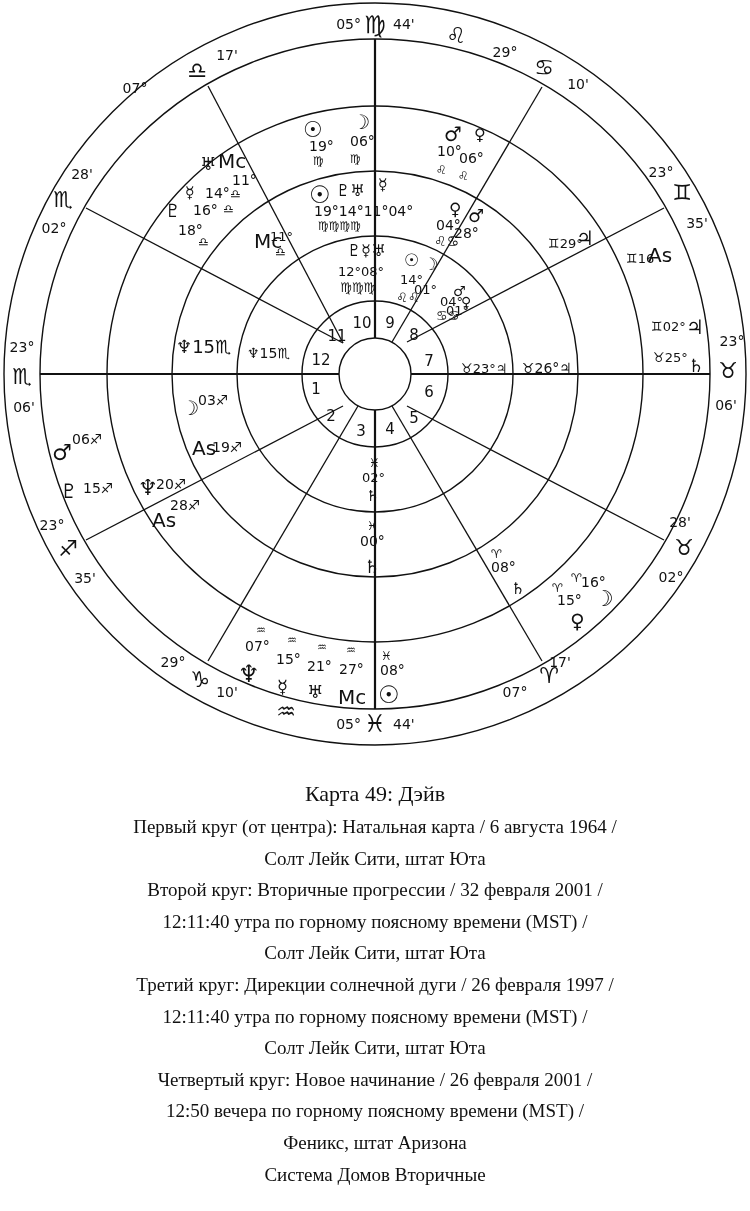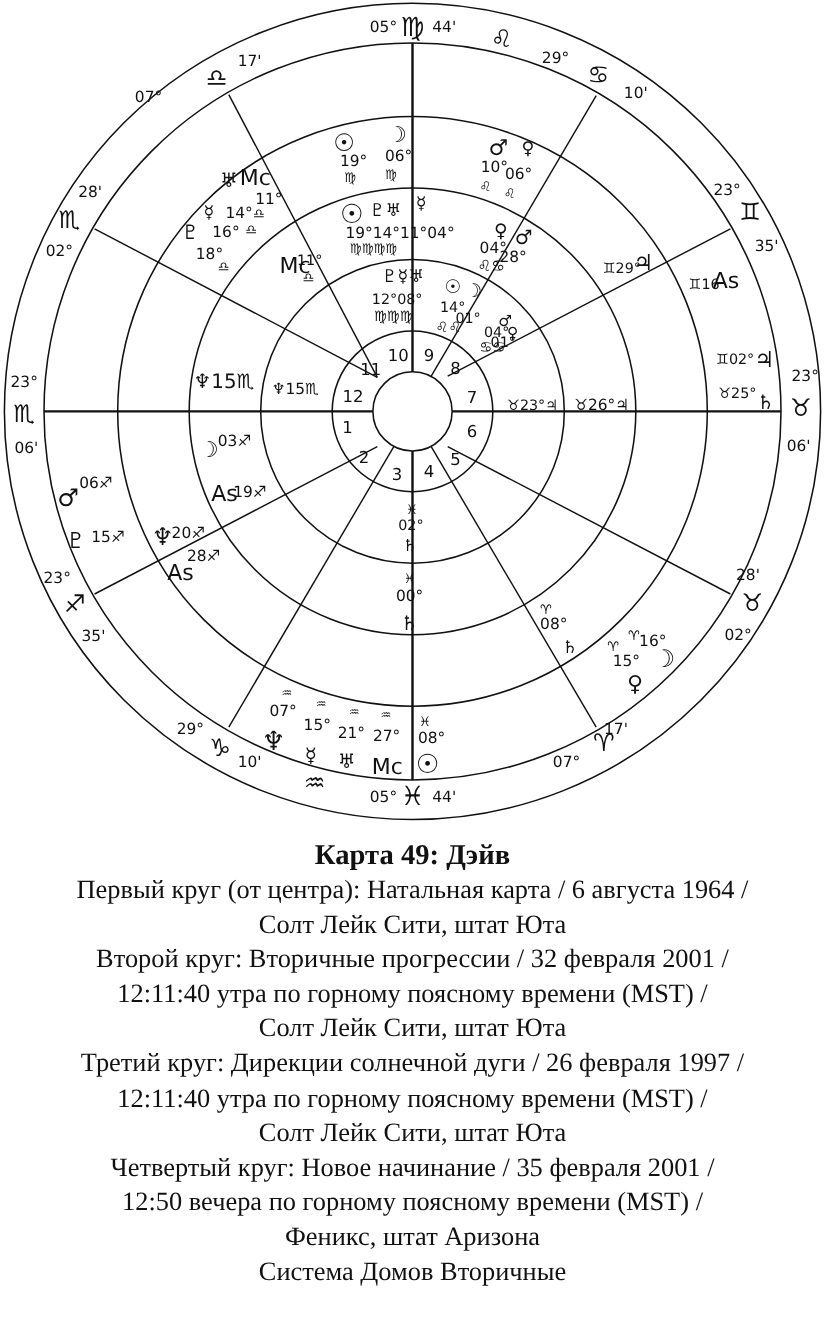--- a/index.html
+++ b/index.html
@@ -1,21 +1,21 @@
 <!DOCTYPE html>
 <html><head>
 <meta charset="utf-8">
 <style>
   html,body{margin:0;padding:0;background:#fff;}
   body{width:750px;height:1211px;position:relative;overflow:hidden;font-family:"Liberation Sans",sans-serif;color:#111;}
   #wheel{position:absolute;left:0;top:0;width:750px;height:750px;}
   #wheel text{font-family:"DejaVu Sans",sans-serif;fill:#111;}
   .caption{position:absolute;left:0;width:750px;top:760px;text-align:center;font-family:"Liberation Serif",serif;}
-  .caption .title{font-weight:bold;font-size:26px;line-height:34px;margin-top:0;}
-  .caption .line{font-size:24px;line-height:31.6px;}
+  .caption .title{font-weight:normal;font-size:22px;line-height:34px;margin-top:17px;}
+  .caption .line{font-size:19px;line-height:31.6px;}
 </style>
 </head>
 <body>
 
 <svg id="wheel" viewBox="0 0 750 750" xmlns="http://www.w3.org/2000/svg">
   <g fill="none" stroke="#111" stroke-width="1.4">
     <circle cx="375" cy="374" r="371"></circle>
     <circle cx="375" cy="374" r="335"></circle>
     <circle cx="375" cy="374" r="268"></circle>
     <circle cx="375" cy="374" r="203"></circle>
@@ -215,17 +215,17 @@
 <div class="caption">
   <div class="title">Карта 49: Дэйв</div>
   <div class="line">Первый круг (от центра): Натальная карта / 6 августа 1964 /</div>
   <div class="line">Солт Лейк Сити, штат Юта</div>
   <div class="line">Второй круг: Вторичные прогрессии / 32 февраля 2001 /</div>
   <div class="line">12:11:40 утра по горному поясному времени (MST) /</div>
   <div class="line">Солт Лейк Сити, штат Юта</div>
   <div class="line">Третий круг: Дирекции солнечной дуги / 26 февраля 1997 /</div>
   <div class="line">12:11:40 утра по горному поясному времени (MST) /</div>
   <div class="line">Солт Лейк Сити, штат Юта</div>
-  <div class="line">Четвертый круг: Новое начинание / 35 февраля 2001 /</div>
+  <div class="line">Четвертый круг: Новое начинание / 26 февраля 2001 /</div>
   <div class="line">12:50 вечера по горному поясному времени (MST) /</div>
   <div class="line">Феникс, штат Аризона</div>
   <div class="line">Система Домов Вторичные</div>
 </div>
 
 </body></html>

